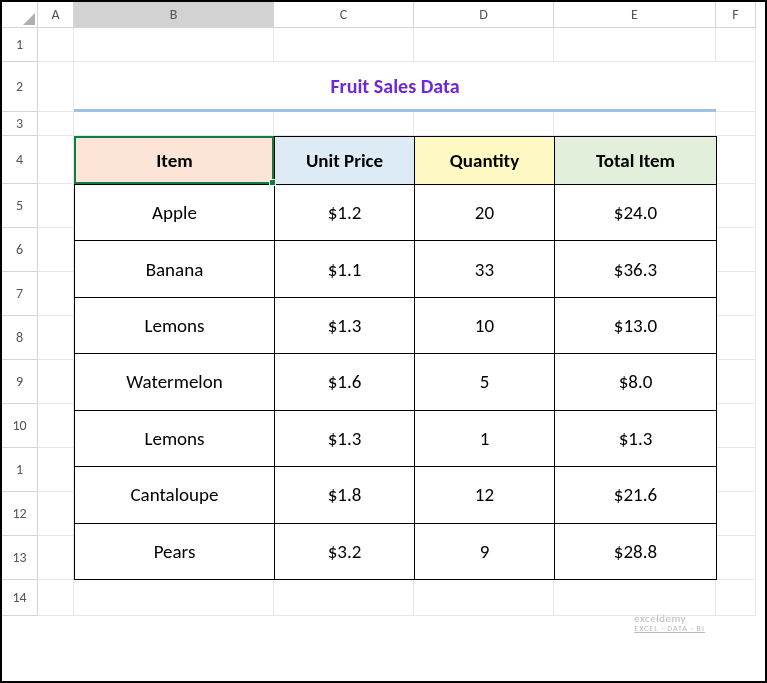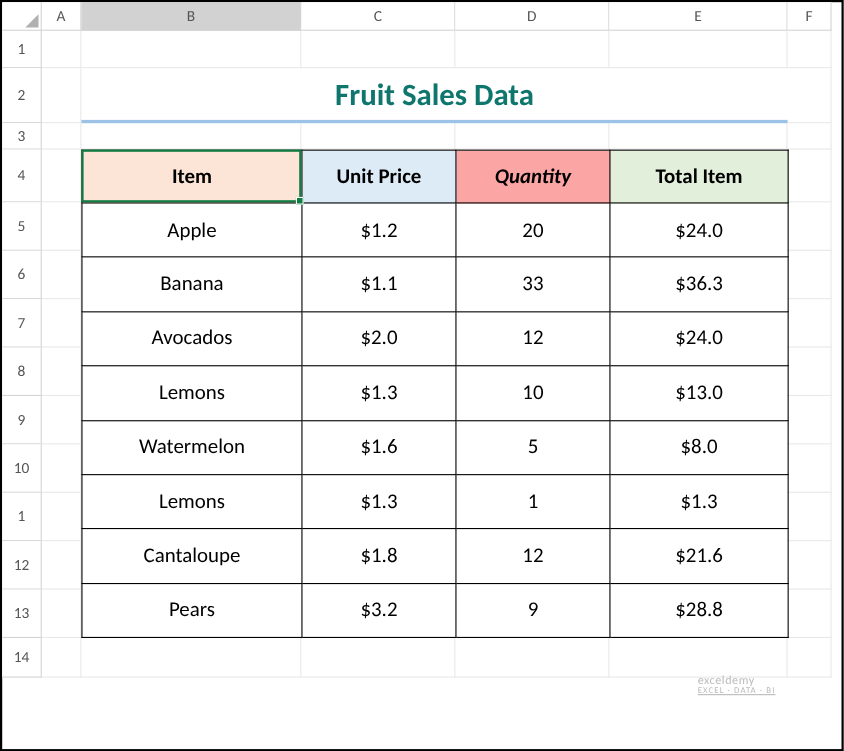--- a/index.html
+++ b/index.html
@@ -50,23 +50,23 @@
     .blank {
       border-right: 1px solid #e8e8e8;
       border-bottom: 1px solid #e8e8e8;
     }
     .title-cell {
       grid-column: 3 / 7;
       grid-row: 3;
       display: flex;
       align-items: center;
       justify-content: center;
-      font-size: 28px;
+      font-size: 20px;
       font-weight: bold;
-      color: #0f766e;
+      color: #6d28d9;
       border-bottom: 3px solid #9cc2e5;
     }
     .table-container {
       grid-column: 3 / 7;
       grid-row: 5 / 15;
       position: relative;
     }
     .data-table {
       border-collapse: collapse;
       width: 100%;
@@ -84,21 +84,21 @@
     .data-table th {
       font-weight: bold;
       height: 48px;
     }
     .data-table col.c1 { width: 200px; }
     .data-table col.c2 { width: 140px; }
     .data-table col.c3 { width: 140px; }
     .data-table col.c4 { width: 162px; }
     .th-item { background: #fce4d6; }
     .th-price { background: #ddebf7; }
-    .th-qty { background: #fca5a5; font-style: italic; }
+    .th-qty { background: #fef9c3; }
     .th-total { background: #e2efda; }
     .selected-cell {
       position: absolute;
       top: 0; left: 0;
       width: 200px; height: 48px;
       border: 2px solid #107c41;
       pointer-events: none;
       z-index: 5;
     }
     .fill-handle {
@@ -226,26 +226,20 @@
             <td>20</td>
             <td>$24.0</td>
           </tr>
           <tr>
             <td>Banana</td>
             <td>$1.1</td>
             <td>33</td>
             <td>$36.3</td>
           </tr>
           <tr>
-            <td>Avocados</td>
-            <td>$2.0</td>
-            <td>12</td>
-            <td>$24.0</td>
-          </tr>
-          <tr>
             <td>Lemons</td>
             <td>$1.3</td>
             <td>10</td>
             <td>$13.0</td>
           </tr>
           <tr>
             <td>Watermelon</td>
             <td>$1.6</td>
             <td>5</td>
             <td>$8.0</td>

